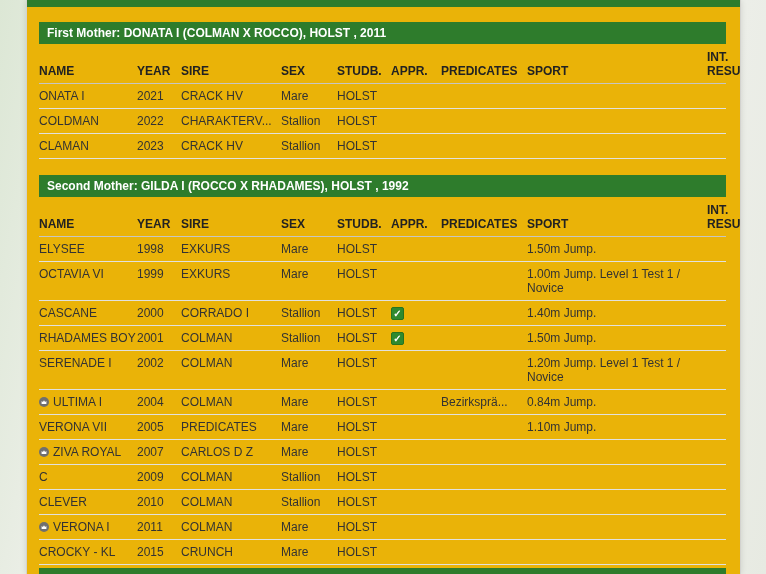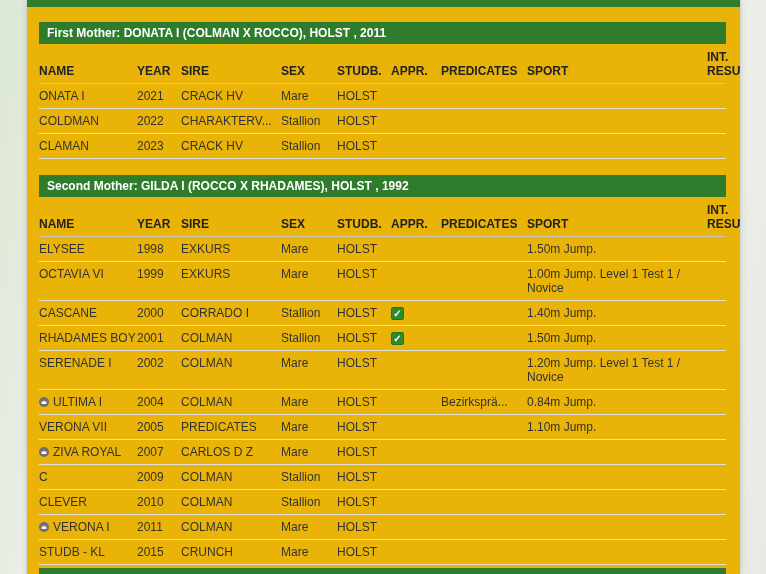--- a/index.html
+++ b/index.html
@@ -251,21 +251,21 @@
               <td class="cell-year">2011</td>
               <td class="cell-sire">COLMAN</td>
               <td class="cell-sex">Mare</td>
               <td class="cell-studb">HOLST</td>
               <td class="cell-appr"></td>
               <td class="cell-predicates"></td>
               <td class="cell-sport"></td>
               <td class="cell-int_results"></td>
             </tr>
             <tr>
-              <td class="cell-name"><span>STUDB - KL</span></td>
+              <td class="cell-name"><span>CROCKY - KL</span></td>
               <td class="cell-year">2015</td>
               <td class="cell-sire">CRUNCH</td>
               <td class="cell-sex">Mare</td>
               <td class="cell-studb">HOLST</td>
               <td class="cell-appr"></td>
               <td class="cell-predicates"></td>
               <td class="cell-sport"></td>
               <td class="cell-int_results"></td>
             </tr>
           </tbody>

